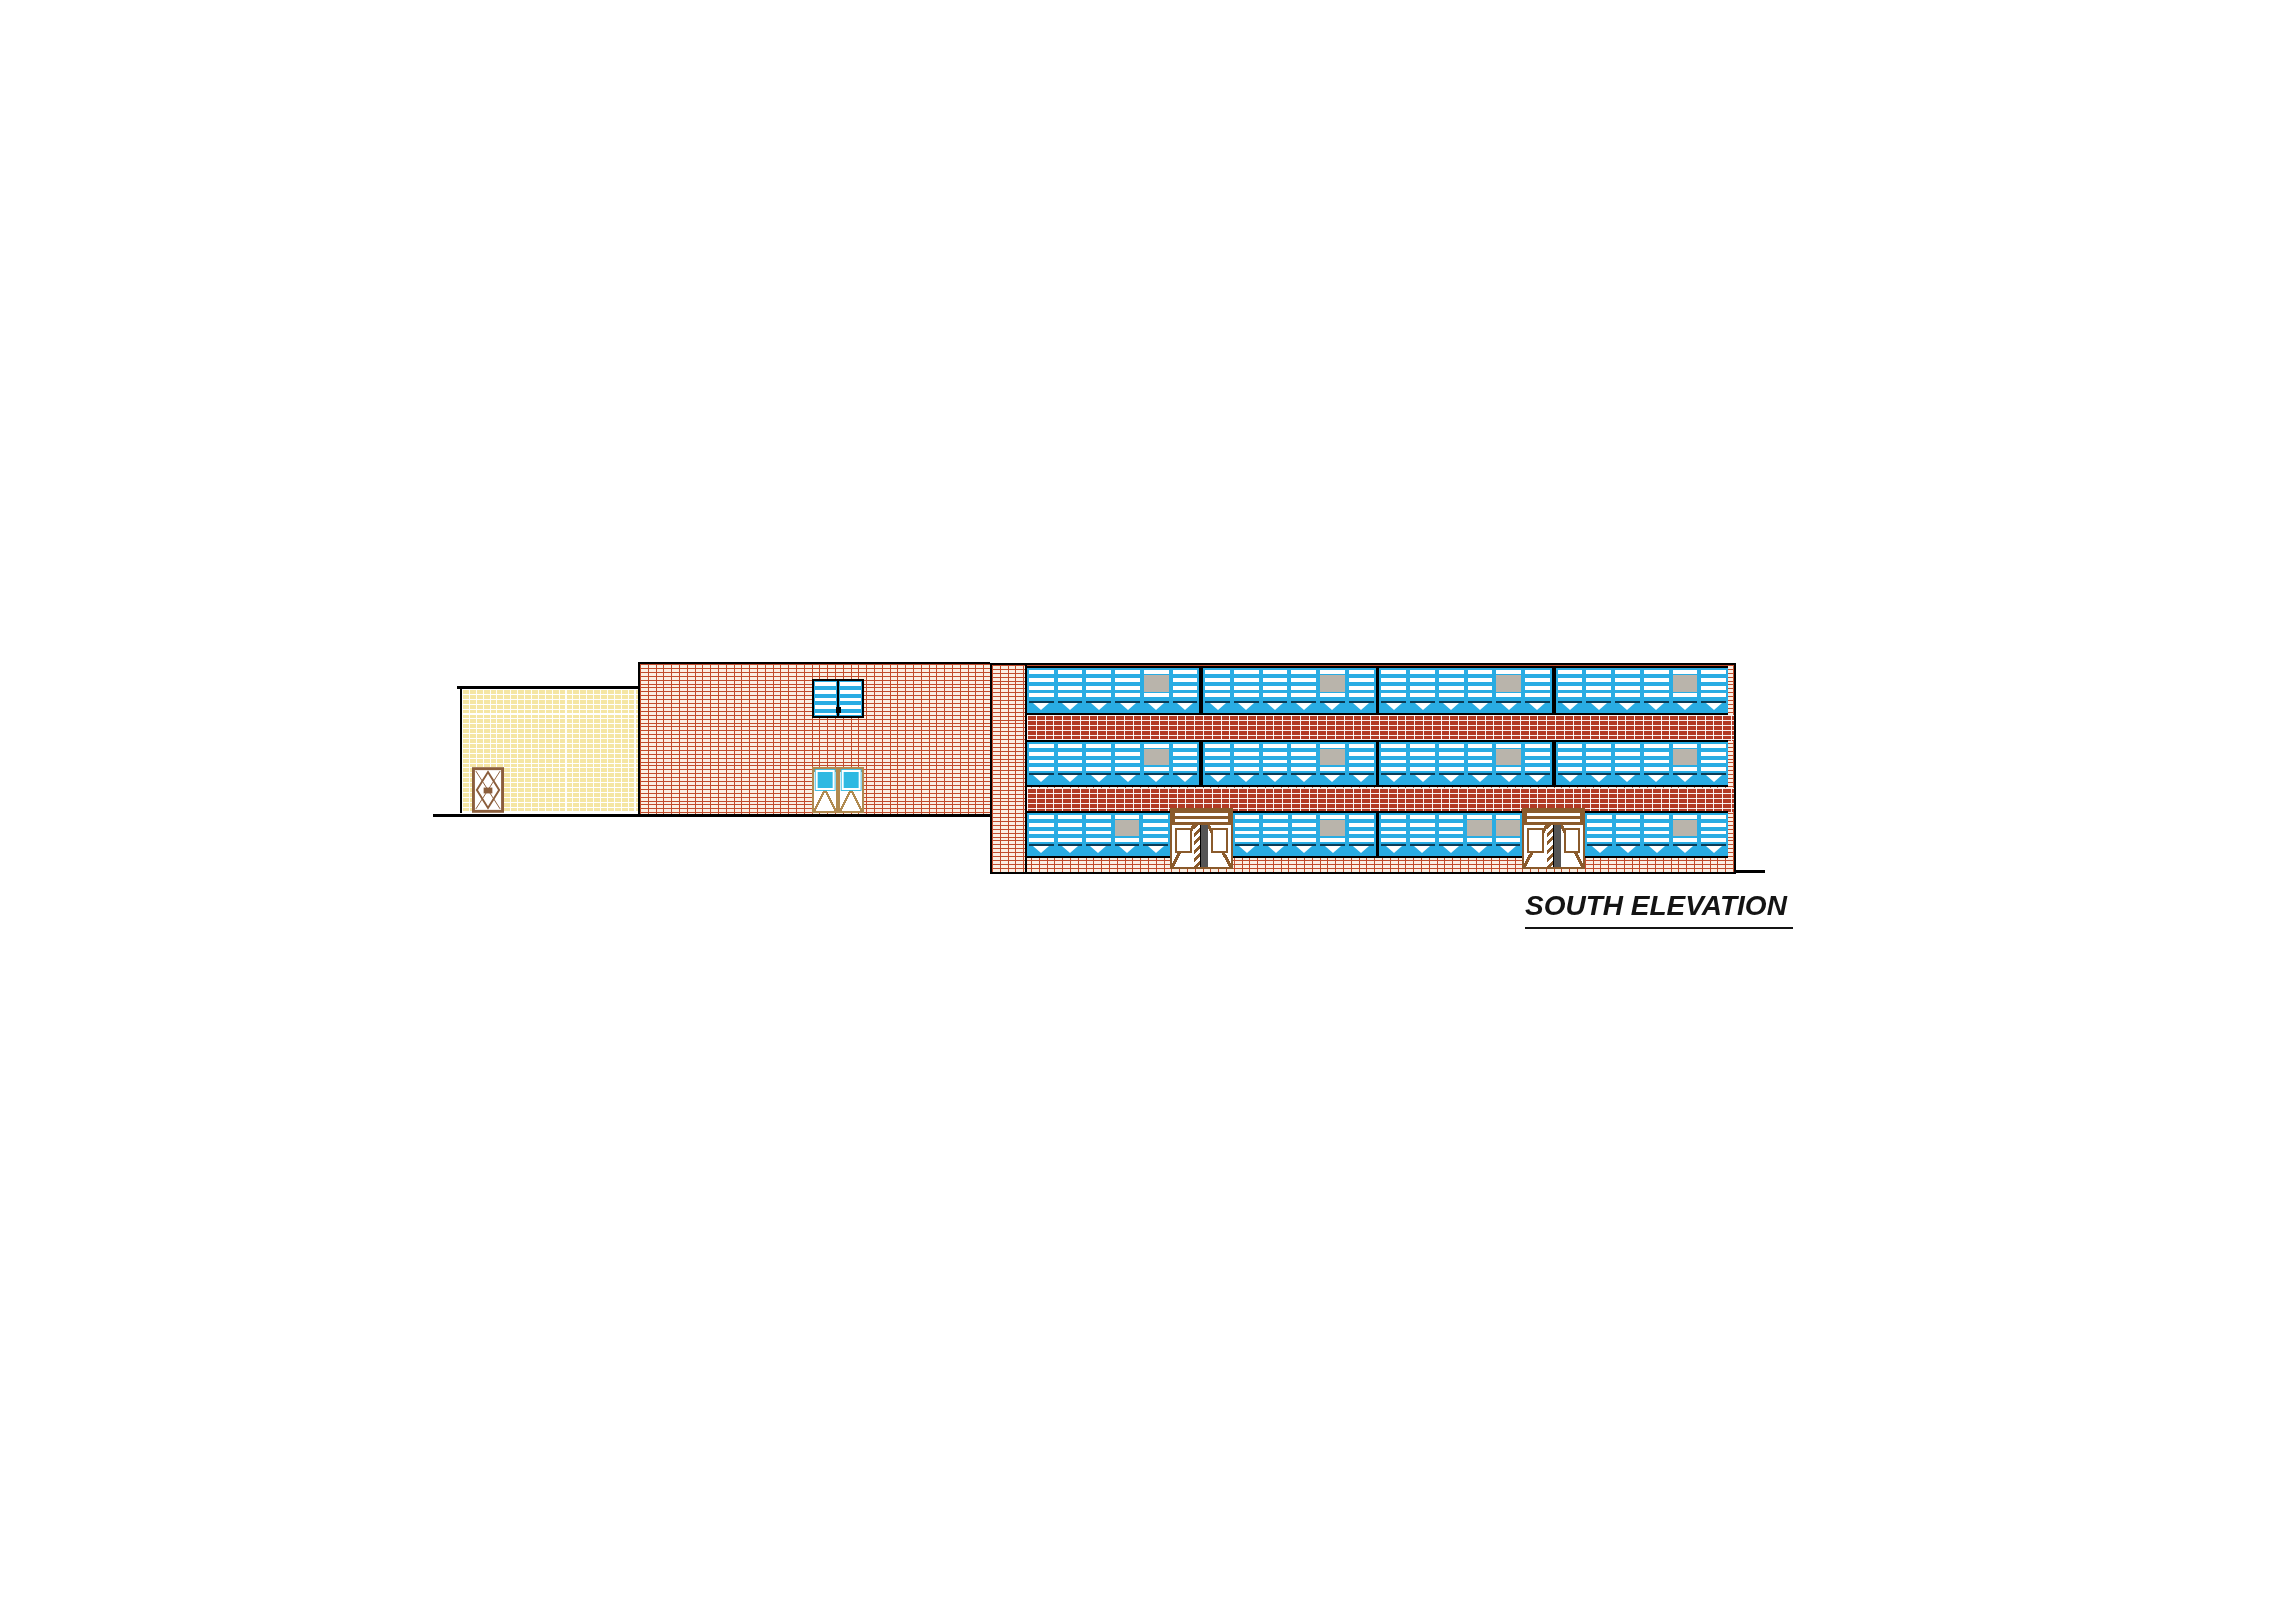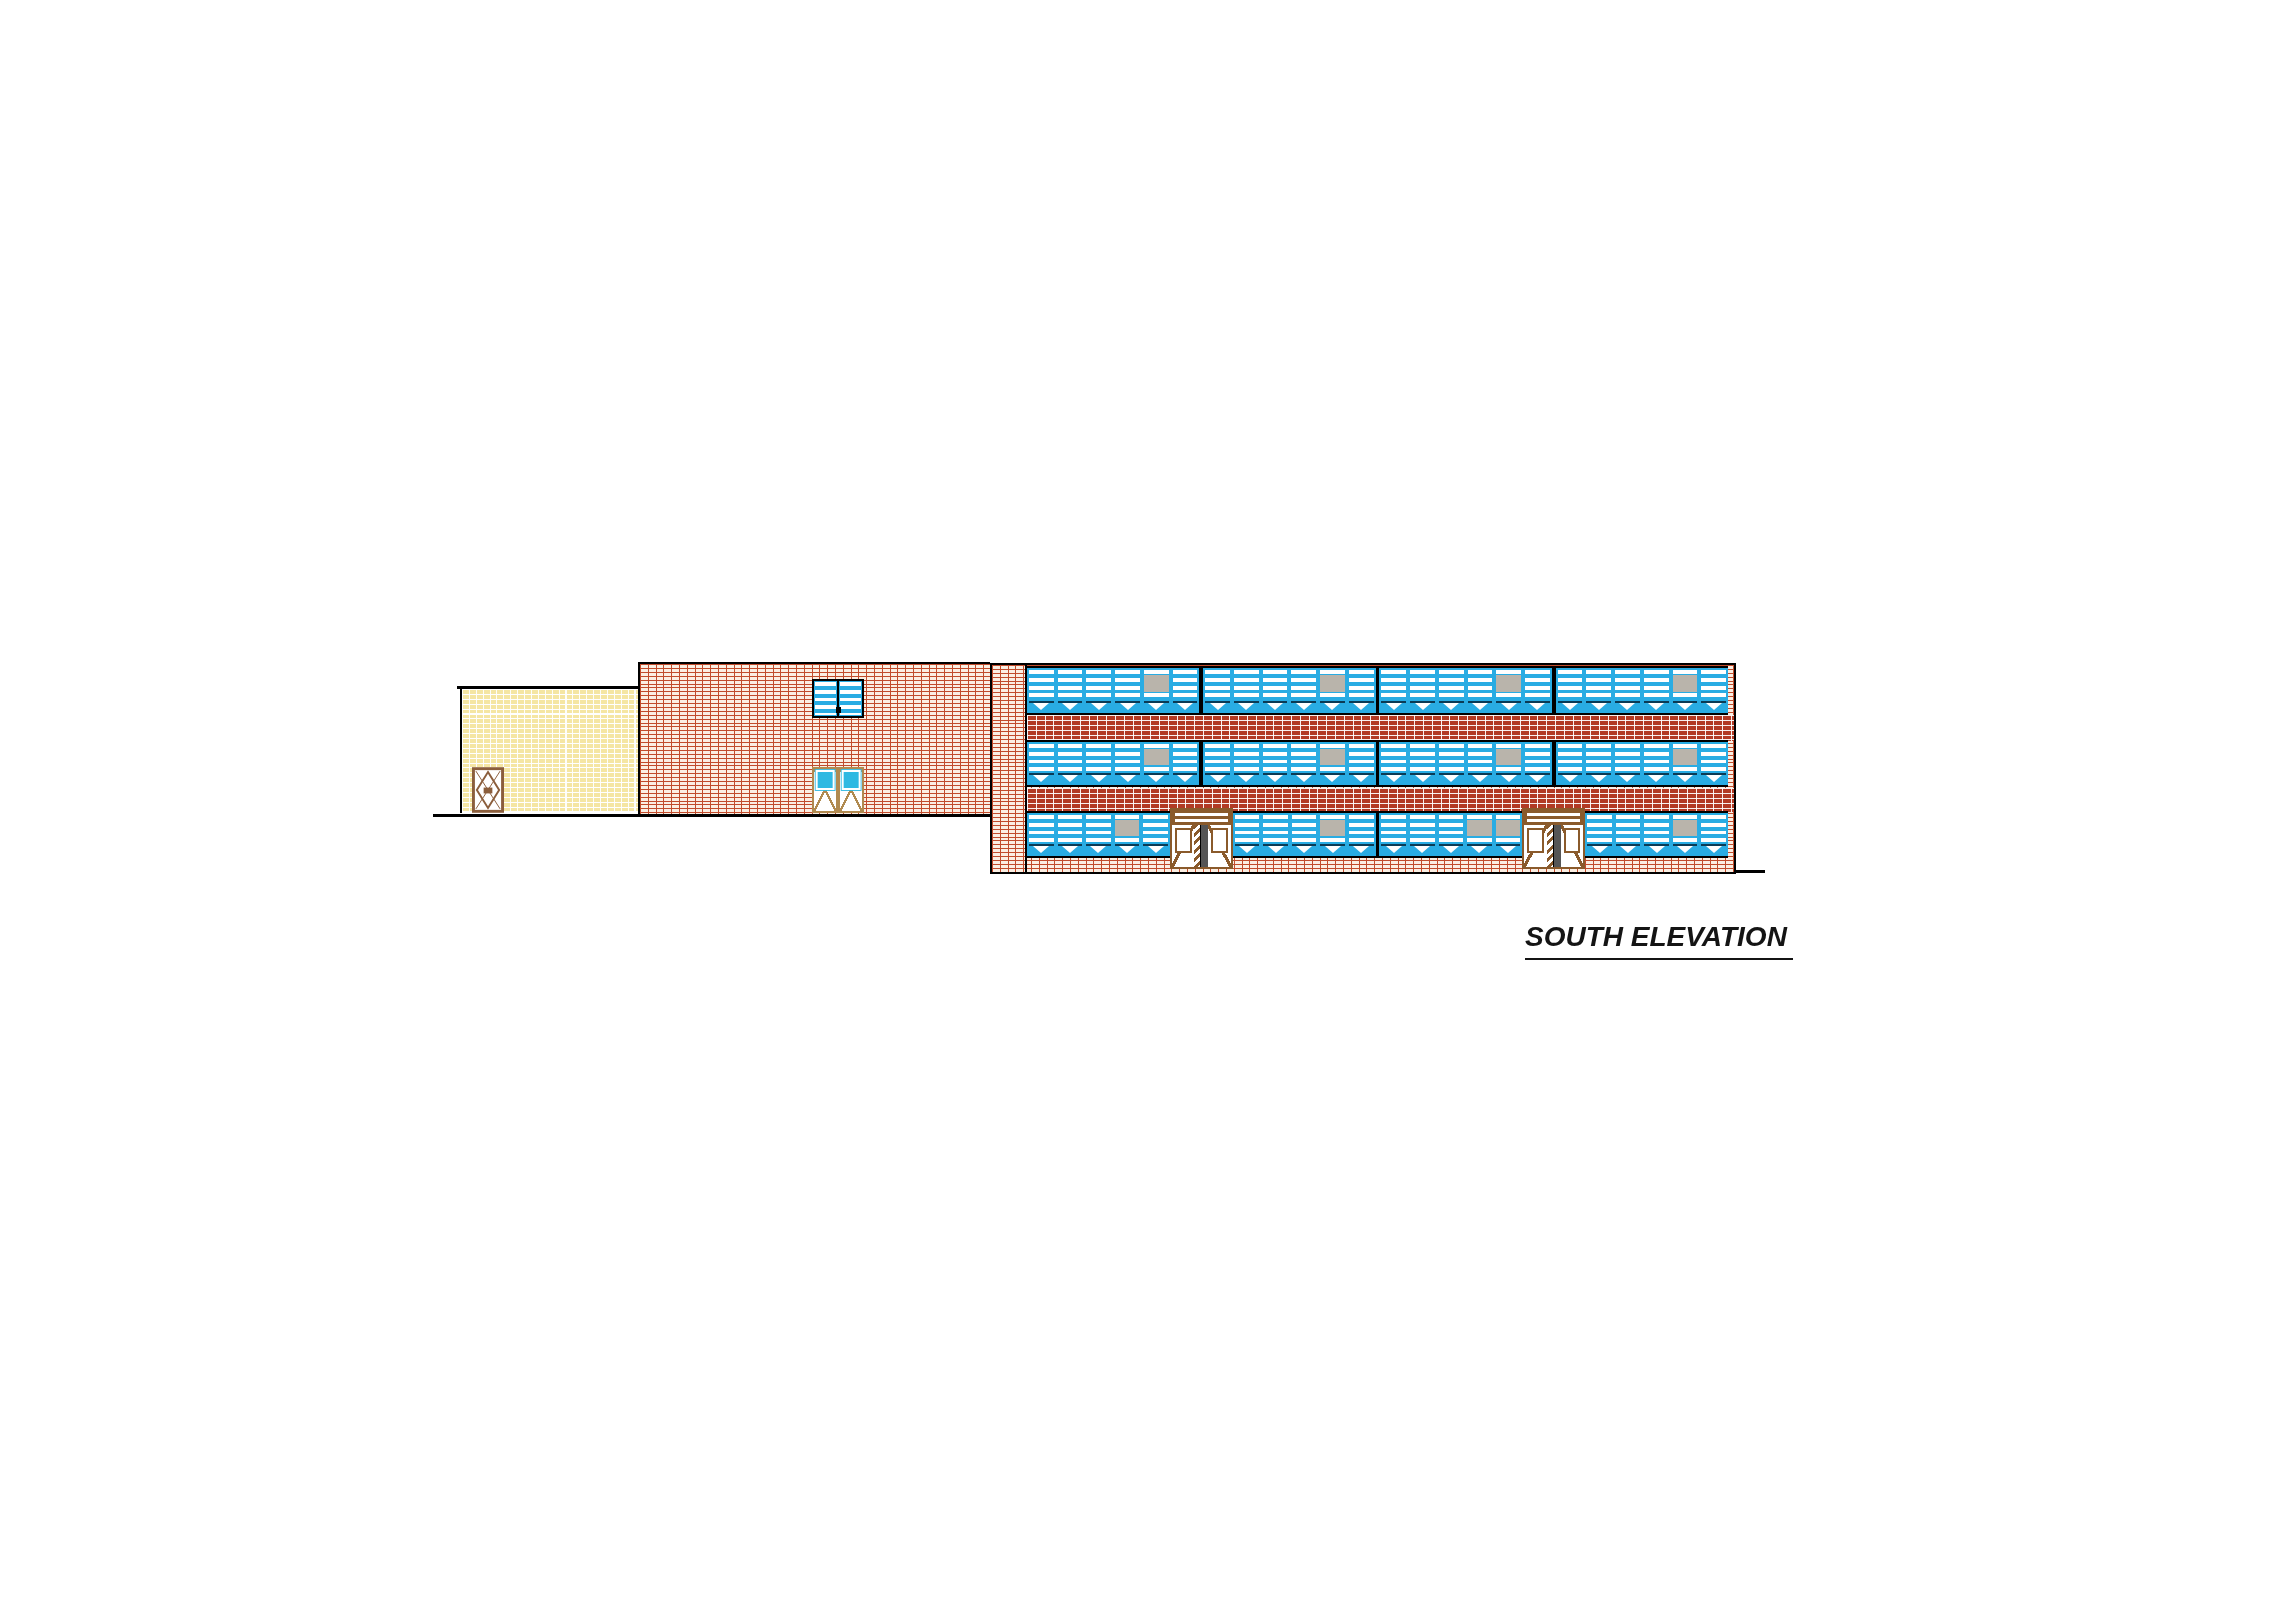--- a/index.html
+++ b/index.html
@@ -78,21 +78,21 @@
   .edoor-head .bar{height:2.9px;margin:0 2.9px;background:#fff;}
   .edoor-body{flex:1;display:flex;}
   .eleaf{flex:1;position:relative;
       background-image:linear-gradient(to bottom right, transparent 46%, var(--door-brown) 46%, var(--door-brown) 54%, transparent 54%);}
   .eleaf.mirror{background-image:linear-gradient(to bottom left, transparent 46%, var(--door-brown) 46%, var(--door-brown) 54%, transparent 54%);}
   .eleaf .ewin{position:absolute;top:2.9px;left:2.9px;right:2.9px;height:21.6px;border:2px solid var(--door-brown);background:#fff;}
   .post-hatch{flex:0 0 5.9px;background:repeating-linear-gradient(135deg,var(--door-brown) 0 2.9px,#fff 2.9px 5.9px);}
   .post-dark{flex:0 0 6.9px;background:var(--post-dark);border-left:1px solid var(--line-black);}
 
   
-  .title{position:absolute;left:1525px;top:921px;color:#141414;font-size:28px;font-weight:bold;font-style:italic;
+  .title{position:absolute;left:1525px;top:890px;color:#141414;font-size:28px;font-weight:bold;font-style:italic;
          letter-spacing:0px;border-bottom:2.9px solid #141414;padding:0 5.9px 4.9px 0;white-space:nowrap;}
 </style>
 </head>
 <body>
 
 <div class="scene">
 
   <div class="gline" style="left:433px;top:814px;width:559px;height:2.9px;"></div>
   <div class="gline" style="left:1736px;top:870px;width:29px;height:2.9px;"></div>
 

